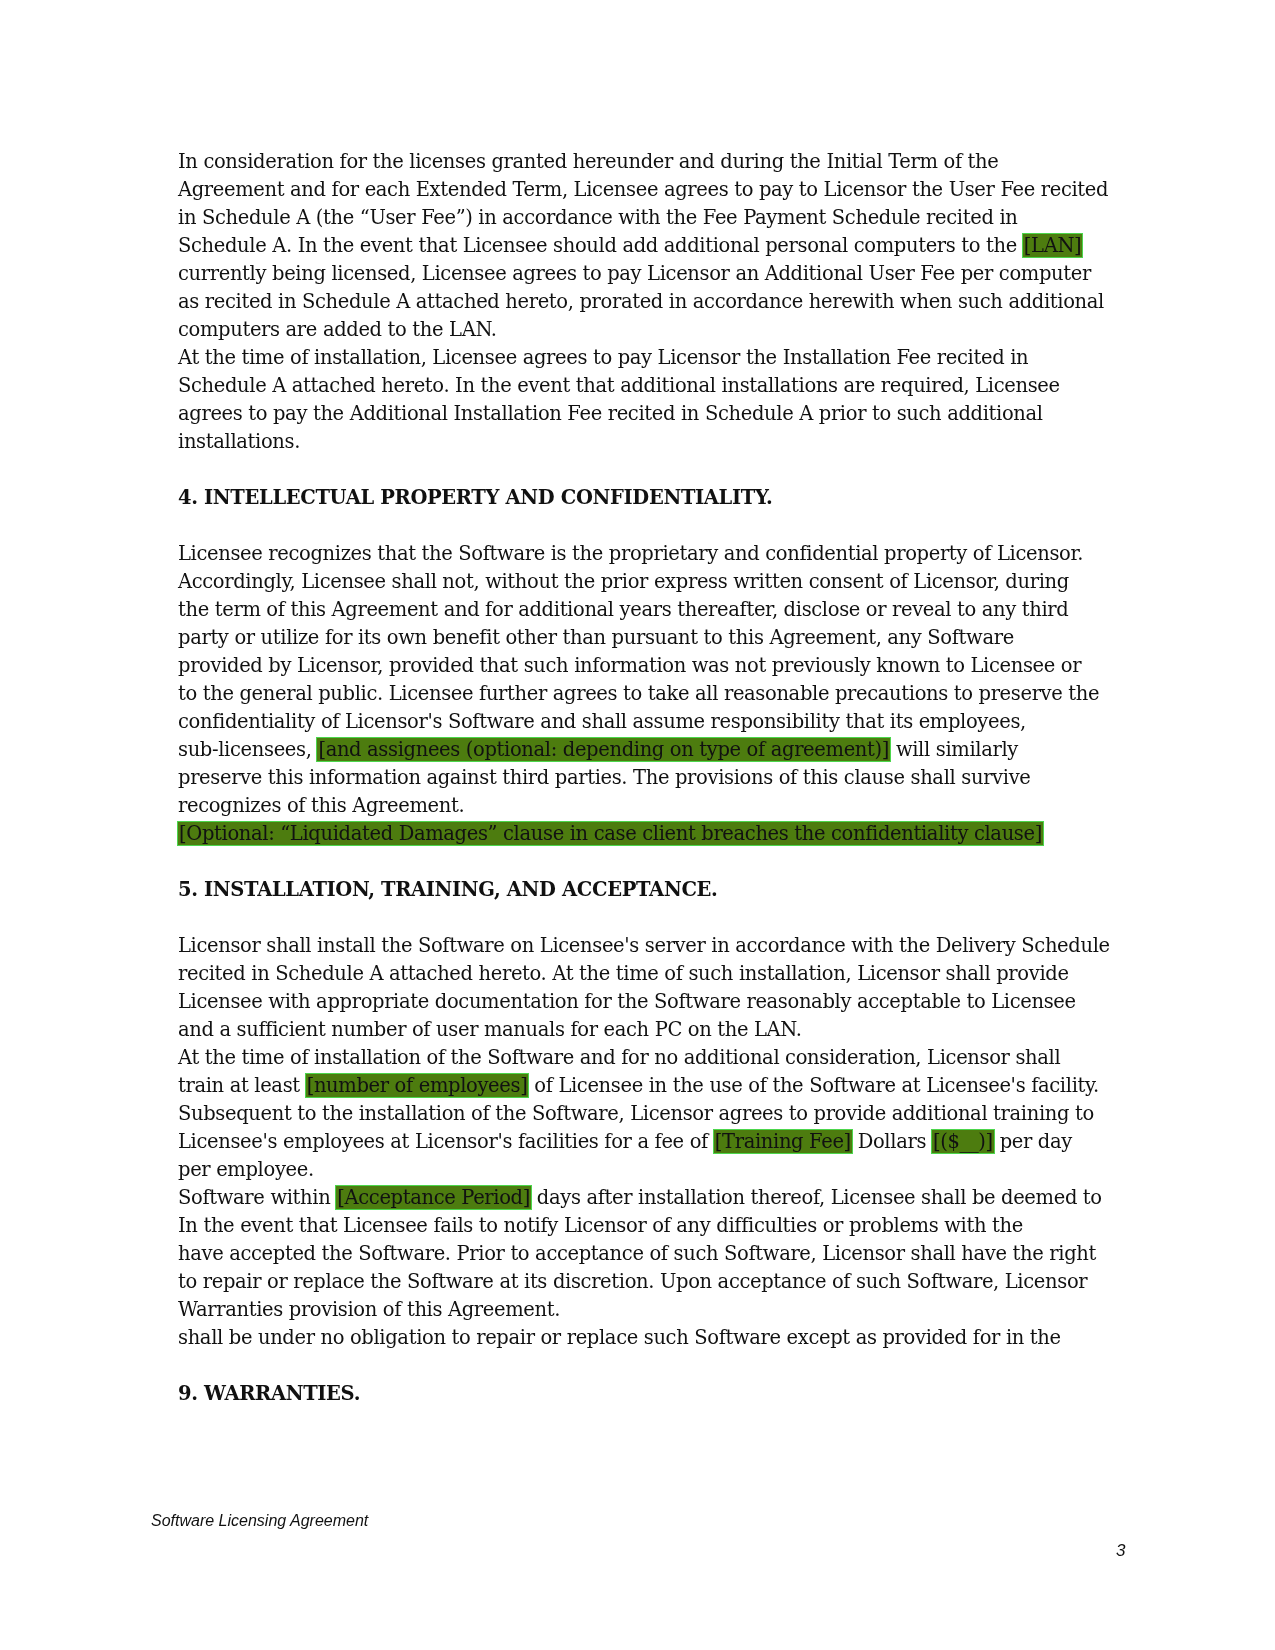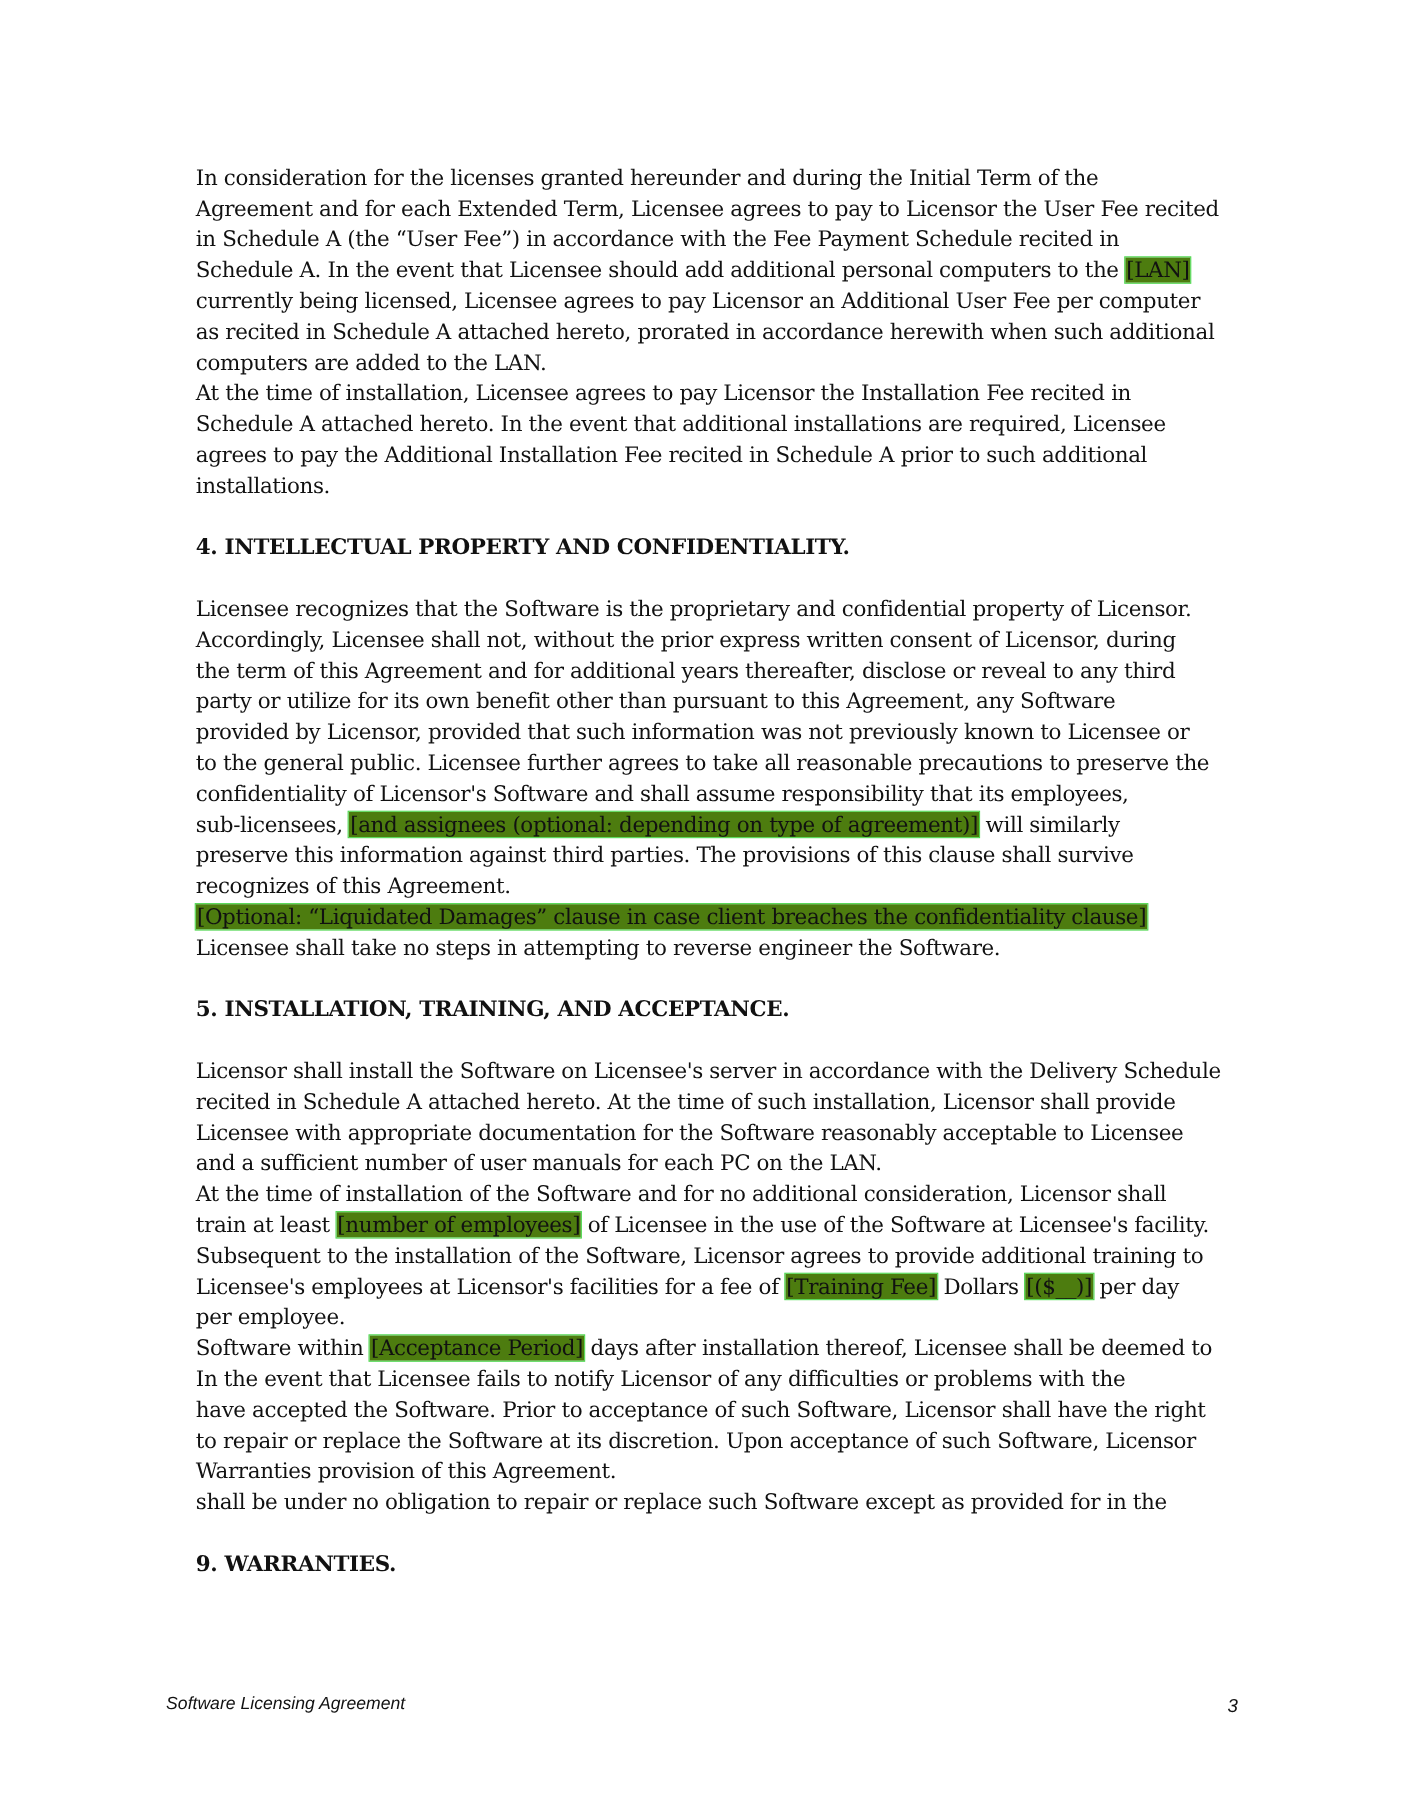--- a/index.html
+++ b/index.html
@@ -12,21 +12,21 @@
     letter-spacing: -0.35px;
     margin-left: 28px;
   }
   .line { white-space: nowrap; height: 28px; }
   .gray { color: #4a4a4a; }
   .hl { background: #4d7c0f; padding: 0 1px; outline: 1px solid #4cd64c; }
   .heading { font-weight: bold; height: 28px; white-space: nowrap; }
   .gap { height: 28px; }
   .footer-title {
     position: absolute; left: 151px; top: 1512px;
-    font-family: "Liberation Sans", sans-serif; font-style: italic; font-size: 16px; color: #111; margin-top: 29px;
+    font-family: "Liberation Sans", sans-serif; font-style: italic; font-size: 16px; color: #111;
   }
   .page-number {
     position: absolute; left: 1116px; top: 1541px;
     font-family: "Liberation Sans", sans-serif; font-style: italic; font-size: 17px; color: #111;
   }
 </style>
 </head>
 <body>
 
 <div class="page">
@@ -52,21 +52,20 @@
         <div class="line"><span>Accordingly, Licensee shall not, without the prior express written consent of Licensor, during</span></div>
         <div class="line"><span>the term of this Agreement and for additional years thereafter, disclose or reveal to any third</span></div>
         <div class="line"><span>party or utilize for its own benefit other than pursuant to this Agreement, any Software</span></div>
         <div class="line"><span>provided by Licensor, provided that such information was not previously known to Licensee or</span></div>
         <div class="line"><span>to the general public. Licensee further agrees to take all reasonable precautions to preserve the</span></div>
         <div class="line"><span>confidentiality of Licensor's Software and shall assume responsibility that its employees,</span></div>
         <div class="line"><span>sub-licensees, </span><span class="hl">[and assignees (optional: depending on type of agreement)]</span><span> will similarly</span></div>
         <div class="line"><span>preserve this information against third parties. The provisions of this clause shall survive</span></div>
         <div class="line"><span>recognizes of this Agreement.</span></div>
         <div class="line"><span class="hl">[Optional: “Liquidated Damages” clause in case client breaches the confidentiality clause]</span></div>
-        <div class="line"><span>Licensee shall take no steps in attempting to reverse engineer the Software.</span></div>
       </div>
     <div class="gap"></div>
     <div class="heading">5. INSTALLATION, TRAINING, AND ACCEPTANCE.</div>
     <div class="gap"></div>
     <div id="s5">
         <div class="line"><span>Licensor shall install the Software on Licensee's server in accordance with the Delivery Schedule</span></div>
         <div class="line"><span>recited in Schedule A attached hereto. At the time of such installation, Licensor shall provide</span></div>
         <div class="line"><span>Licensee with appropriate documentation for the Software reasonably acceptable to Licensee</span></div>
         <div class="line"><span>and a sufficient number of user manuals for each PC on the LAN.</span></div>
         <div class="line"><span>At the time of installation of the Software and for no additional consideration, Licensor shall</span></div>

